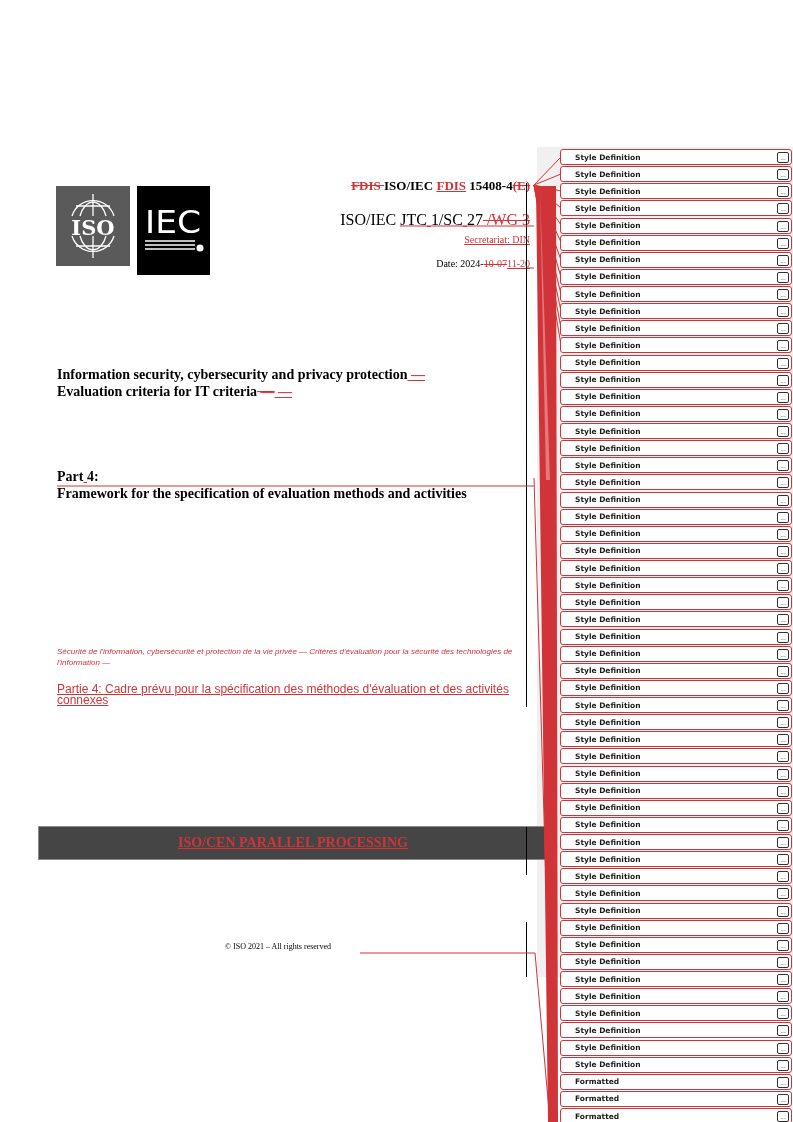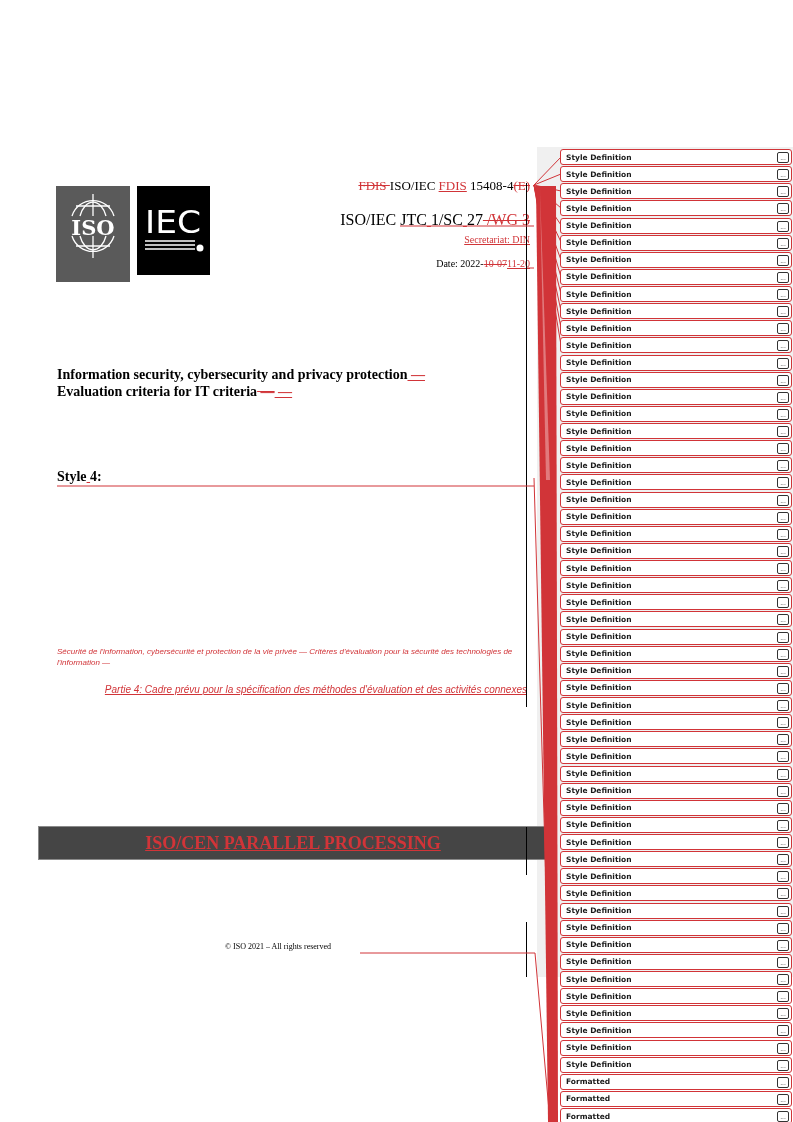--- a/index.html
+++ b/index.html
@@ -2,53 +2,53 @@
 <html><head>
 <meta charset="utf-8">
 <style>
   * { box-sizing: border-box; margin: 0; padding: 0; }
   html, body { width: 793px; height: 1122px; background: #ffffff; overflow: hidden; }
   body { position: relative; font-family: "DejaVu Serif", "Liberation Serif", serif; color: #000; }
 
   .abs { position: absolute; }
 
   
-  .iso-logo { left: 56px; top: 186px; width: 74px; height: 96px; background: #5a5a5a; }
+  .iso-logo { left: 56px; top: 186px; width: 74px; height: 80px; background: #5a5a5a; }
   .iec-logo { left: 137px; top: 186px; width: 73px; height: 89px; background: #000; }
 
   
   .hdr { right: 263px; text-align: right; white-space: nowrap; font-family: "Liberation Serif", serif; }
-  .hdr-ref { top: 178px; font-size: 13px; font-weight: normal; }
+  .hdr-ref { top: 178px; font-size: 13px; font-weight: bold; }
   .hdr-com { top: 211px; font-size: 16px; }
   .hdr-sec { top: 234px; font-size: 10px; }
   .hdr-date { top: 258px; font-size: 10px; }
 
   .ins { color: #d13438; text-decoration: underline; text-decoration-color: #d13438; }
   .del { color: #d13438; text-decoration: line-through; }
 
   
   .title-main { left: 57px; top: 366px; width: 460px; font-size: 14px; font-weight: bold; line-height: 17px; font-family: "Liberation Serif", serif; }
   .title-part { left: 57px; top: 468px; width: 460px; font-size: 14px; font-weight: bold; line-height: 17px; font-family: "Liberation Serif", serif; }
 
   .fr-title { left: 57px; top: 646px; width: 470px; font-family: "Liberation Sans", sans-serif; font-style: italic; font-size: 8px; line-height: 11px; color: #d13438; }
-  .fr-part { left: 57px; top: 684px; width: 470px; font-family: "Liberation Sans", sans-serif; font-style: italic; font-size: 10px; line-height: 11px; color: #d13438; text-decoration: underline; text-align: right; }
+  .fr-part { left: 57px; top: 684px; width: 470px; font-family: "Liberation Sans", sans-serif; font-size: 12px; line-height: 11px; color: #d13438; text-decoration: underline; }
 
   
   .banner { left: 38px; top: 826px; width: 510px; height: 34px; background: #454545; border: 1px solid #8a8a8a; display: flex; align-items: center; justify-content: center; }
-  .banner span { color: #d13438; font-weight: bold; font-size: 18px; text-decoration: underline; font-family: "Liberation Serif", serif; }
+  .banner span { color: #d13438; font-weight: bold; font-size: 14px; text-decoration: underline; font-family: "Liberation Serif", serif; }
 
   .copyright { left: 225px; top: 942px; font-size: 8px; font-family: "Liberation Serif", serif; white-space: nowrap; }
 
   
   .cbar { width: 1px; background: #000; left: 526px; }
 
   
   .markup-pane { left: 537px; top: 147px; width: 256px; height: 830px; background: #f0f0f0; }
   .balloons { left: 560px; top: 149px; width: 232px; }
-  .balloon { position: relative; height: 16px; margin-bottom: 1.14px; background: #fff; border: 1px solid #d13438; border-radius: 3px; display: flex; align-items: center; padding-left: 5px; }
+  .balloon { position: relative; height: 16px; margin-bottom: 1.14px; background: #fff; border: 1px solid #d13438; border-radius: 3px; display: flex; align-items: center; padding-left: 14px; }
   .balloon-label { font-family: "DejaVu Sans", sans-serif; font-weight: bold; font-size: 7.5px; color: #1a1a1a; }
   .balloon-btn { position: absolute; right: 2px; top: 2px; width: 12px; height: 11px; border: 1px solid #333; border-radius: 2px; background: #fff; font-size: 6px; line-height: 9px; text-align: center; color: #333; font-family: "DejaVu Sans", sans-serif; }
 
   svg.connectors { position: absolute; left: 0; top: 0; pointer-events: none; }
 </style>
 </head>
 <body>
 
 <div class="abs markup-pane"></div>
 
@@ -84,30 +84,31 @@
   <span class="del">FDIS </span><span>ISO/IEC </span><span class="ins">FDIS</span><span> 15408-4</span><span class="del ins">(E)</span>
 </div>
 
 <div class="abs hdr hdr-com">
   <span>ISO/IEC JTC</span><span class="ins"> </span><span>1/SC</span><span class="ins"> </span><span>27</span><span class="del"> /WG 3</span>
 </div>
 
 <div class="abs hdr hdr-sec ins">Secretariat: DIN</div>
 
 <div class="abs hdr hdr-date">
-  <span>Date: 2022-</span><span class="del">10-07</span><span class="ins">11-20</span>
+  <span>Date: 2024-</span><span class="del">10-07</span><span class="ins">11-20</span>
 </div>
 
 <div class="abs title-main">
   <span>Information security, cybersecurity and privacy protection</span><span class="ins"> —</span><br>
   <span>Evaluation criteria for IT criteria</span><span class="del"> —</span><span class="ins"> —</span>
 </div>
 
 <div class="abs title-part">
-  <span>Style</span><span class="ins"> </span><span>4:</span><br>
+  <span>Part</span><span class="ins"> </span><span>4:</span><br>
+  <span>Framework for the specification of evaluation methods and activities</span>
 </div>
 
 <div class="abs fr-title">Sécurité de l'information, cybersécurité et protection de la vie privée — Critères d'évaluation pour la sécurité des technologies de l'information —</div>
 <div class="abs fr-part">Partie 4: Cadre prévu pour la spécification des méthodes d'évaluation et des activités connexes</div>
 
 <div class="abs banner">
   <span>ISO/CEN PARALLEL PROCESSING</span>
 </div>
 
 <div class="abs copyright">© ISO 2021 – All rights reserved</div>

